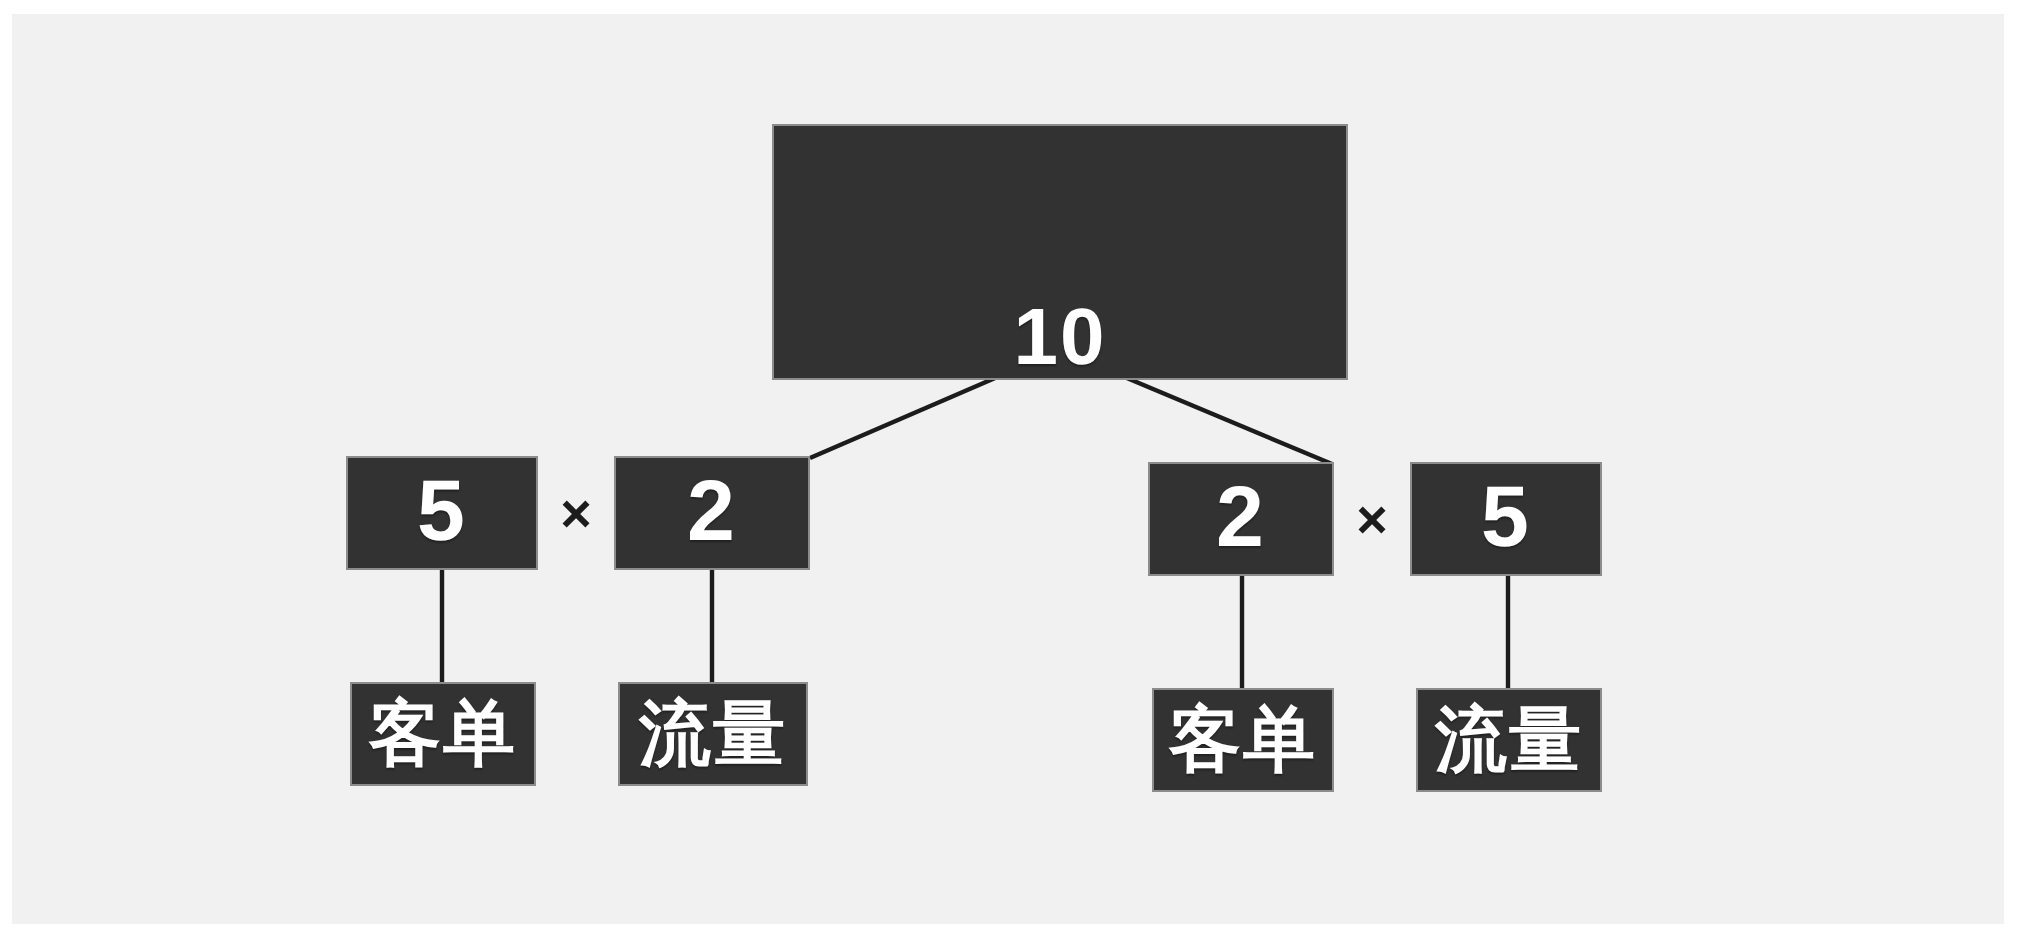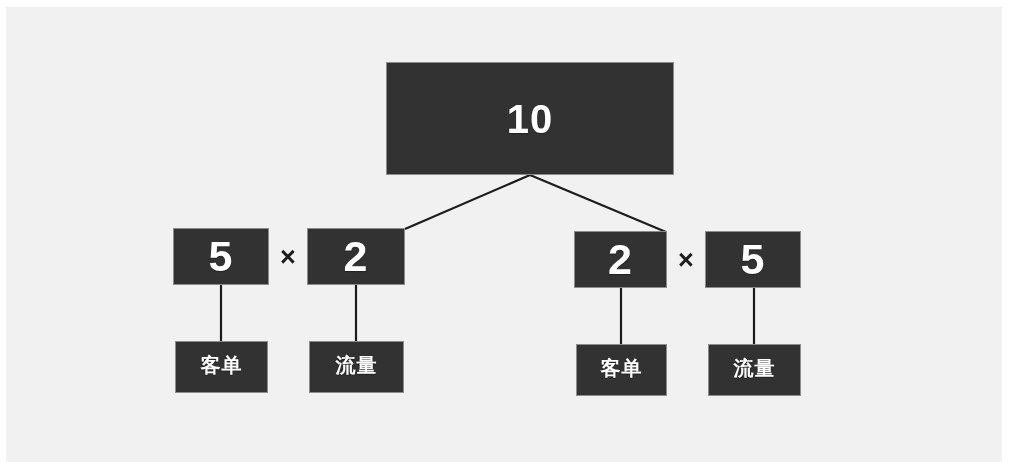--- a/index.html
+++ b/index.html
@@ -44,39 +44,38 @@
   .node-num {
     font-size: 43px;
     font-weight: bold;
     letter-spacing: 1px;
     line-height: 1;
   }
   .node-root .node-num {
     font-size: 40px;
   }
   .node-label {
-    font-size: 20px;
+    font-size: 36px;
     font-weight: bold;
     letter-spacing: 1px;
     line-height: 1;
-    font-family: Liberation Mono, monospace;
   }
   .op {
     position: absolute;
     font-size: 27px;
     font-weight: bold;
     color: #1c1c1c;
     line-height: 1;
     display: flex;
     align-items: center;
     justify-content: center;
   }
 
   
-  .root-box   { left: 380px; top: 55px;  width: 288px; height: 113px; }
+  .root-box   { left: 380px; top: 55px;  width: 288px; height: 128px; align-items: flex-end; }
 
   
   .l-f1-box   { left: 167px; top: 221px; width: 96px;  height: 57px; }
   .l-op       { left: 265px; top: 236px; width: 34px;  height: 28px; }
   .l-f2-box   { left: 301px; top: 221px; width: 98px;  height: 57px; }
   .l-f1-lbl   { left: 169px; top: 334px; width: 93px;  height: 52px; }
   .l-f2-lbl   { left: 303px; top: 334px; width: 95px;  height: 52px; }
 
   
   .r-f1-box   { left: 568px; top: 224px; width: 93px;  height: 57px; }

